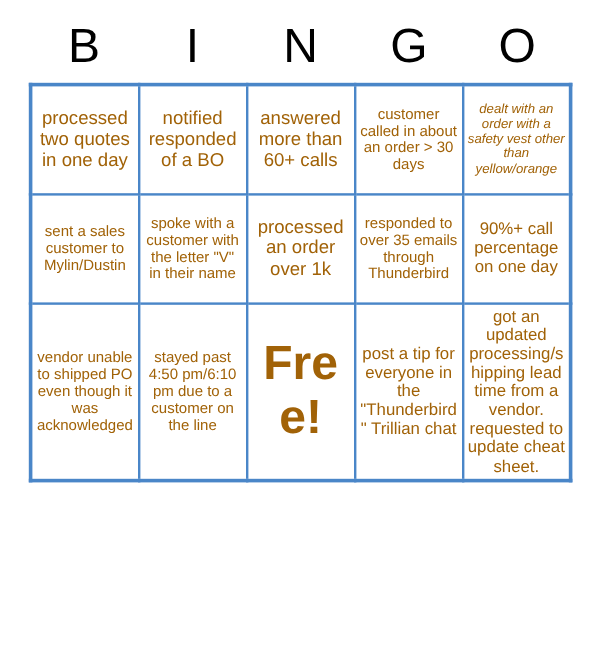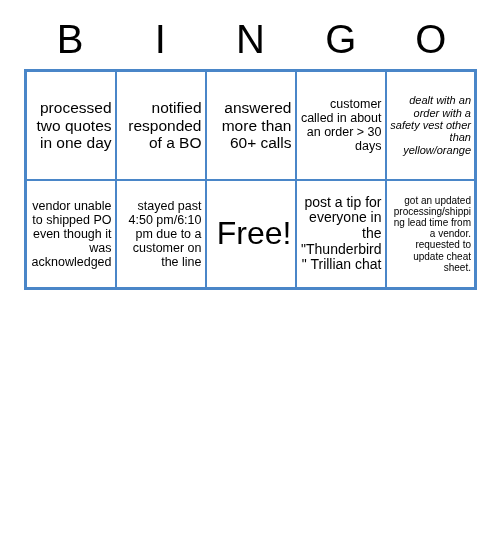--- a/index.html
+++ b/index.html
@@ -40,36 +40,36 @@
     width: 451px;
     margin: 8px auto 0 auto;
     border-collapse: collapse;
     table-layout: fixed;
     border: 3px solid #4a86c8;
     box-sizing: border-box;
   }
   .grid td {
     border: 2px solid #4a86c8;
     width: 90px;
-    height: 109px;
-    text-align: right;
+    height: 91px;
+    text-align: center;
     vertical-align: middle;
     padding: 2px 3px;
-    color: #000000;
+    color: #a16207;
     line-height: 1.12;
     box-sizing: border-box;
     overflow: hidden;
     word-wrap: break-word;
   }
-  .t-xl  { font-size: 32px; line-height: 1.05; }
+  .t-xl  { font-size: 40px; line-height: 1.05; font-weight: bold; }
   .t-lg  { font-size: 15.5px; }
   .t-md  { font-size: 14px; }
   .t-sm  { font-size: 12.5px; }
   .t-xs  { font-size: 11px; font-style: italic; }
-  .t-xxs { font-size: 10px; line-height: 1.18; }
+  .t-xxs { font-size: 14px; line-height: 1.18; }
 </style>
 </head>
 <body>
 
 <div class="card">
 
   <div class="header">
       <span class="header-letter">B</span>
       <span class="header-letter">I</span>
       <span class="header-letter">N</span>
@@ -80,20 +80,27 @@
   <table class="grid">
     <tbody>
         <tr>
           <td class="t-lg">processed two quotes in one day</td>
           <td class="t-lg">notified responded of a BO</td>
           <td class="t-lg">answered more than 60+ calls</td>
           <td class="t-sm">customer called in about an order &gt; 30 days</td>
           <td class="t-xs">dealt with an order with a safety vest other than yellow/orange</td>
         </tr>
         <tr>
+          <td class="t-sm">sent a sales customer to Mylin/Dustin</td>
+          <td class="t-sm">spoke with a customer with the letter "V" in their name</td>
+          <td class="t-lg">processed an order over 1k</td>
+          <td class="t-sm">responded to over 35 emails through Thunderbird</td>
+          <td class="t-md">90%+ call percentage on one day</td>
+        </tr>
+        <tr>
           <td class="t-sm">vendor unable to shipped PO even though it was acknowledged</td>
           <td class="t-sm">stayed past 4:50 pm/6:10 pm due to a customer on the line</td>
           <td class="t-xl">Free!</td>
           <td class="t-md">post a tip for everyone in the "Thunderbird" Trillian chat</td>
           <td class="t-xxs">got an updated processing/shipping lead time from a vendor. requested to update cheat sheet.</td>
         </tr>
       </tbody>
   </table>
 
 </div>

